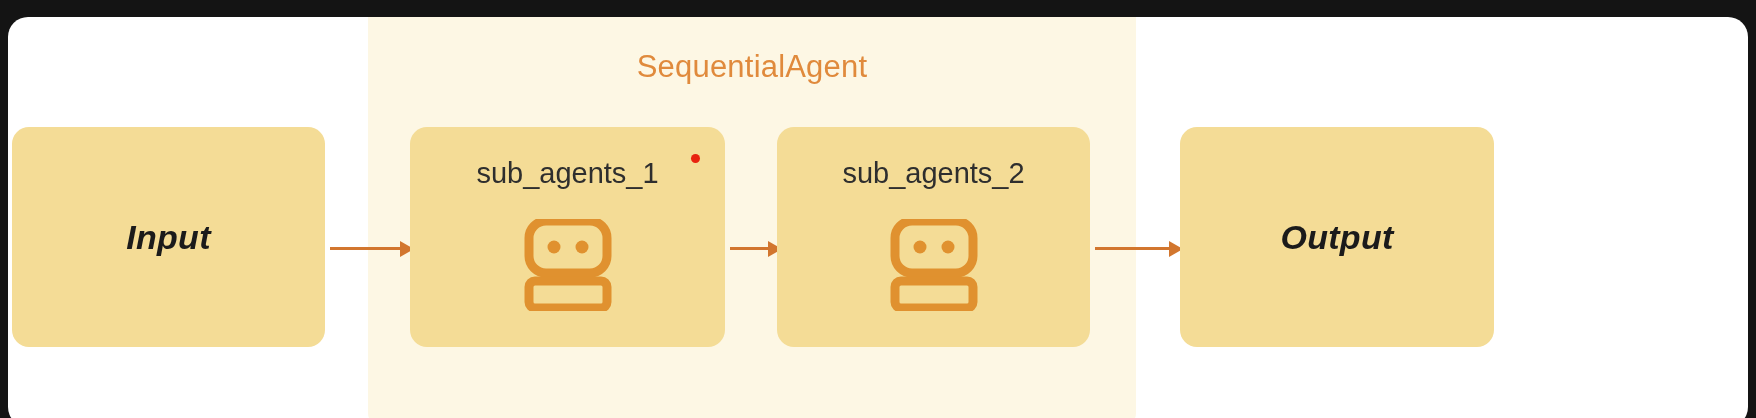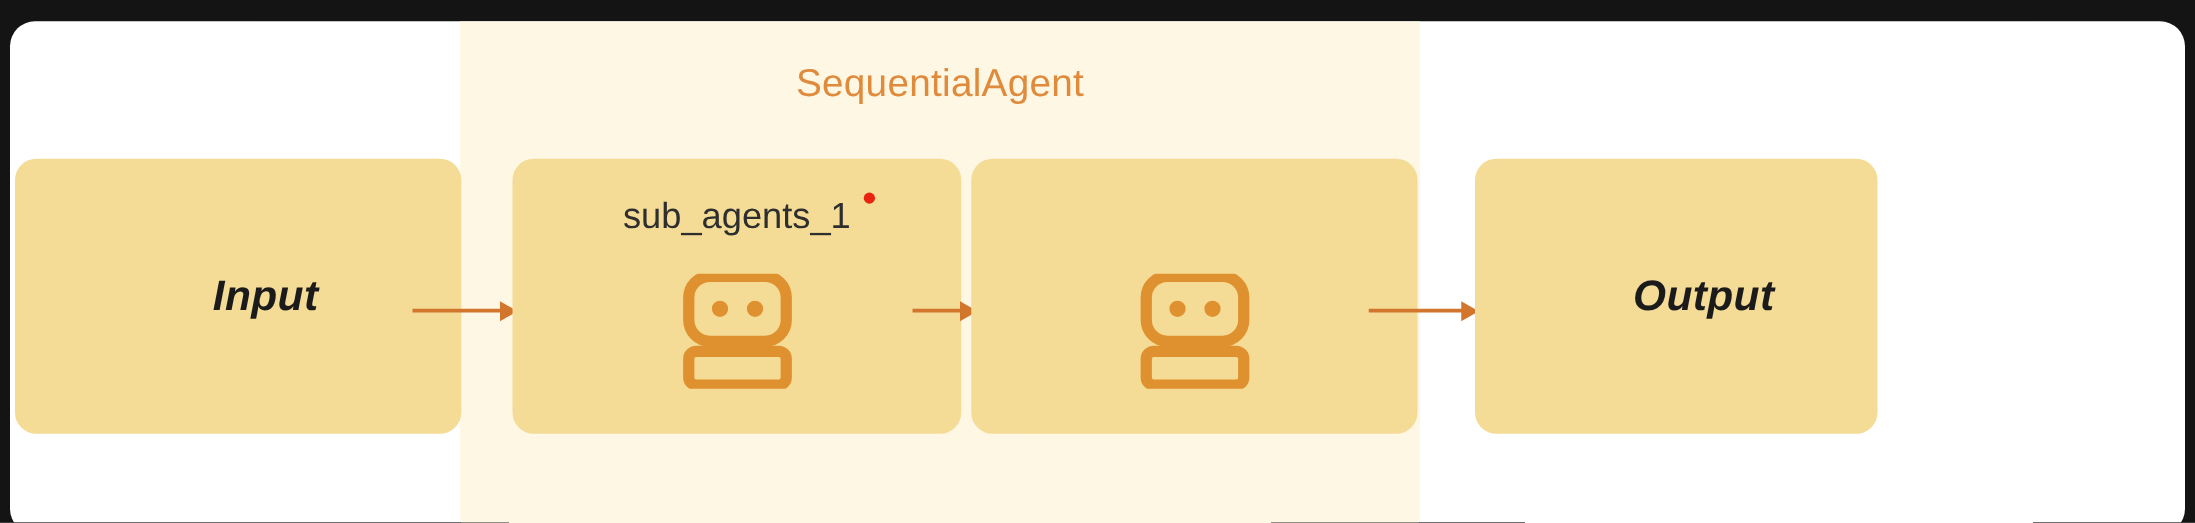--- a/index.html
+++ b/index.html
@@ -49,21 +49,20 @@
     color: #e08a3c;
     white-space: nowrap;
   }
   
   .node-box {
     position: absolute;
     top: 110px;
     height: 220px;
     background: #f4dc96;
     border-radius: 17px;
-    padding-left: 44px;
   }
   .node-box.io-box {
     display: flex;
     align-items: center;
     justify-content: center;
     font-style: italic;
   }
   .io-label {
     font-size: 34px;
     font-weight: 700;
@@ -86,21 +85,21 @@
     left: 50%;
     top: 92px;
     transform: translateX(-50%);
     width: 90px;
     height: 92px;
   }
   
   #box-input     { left: 4px;    width: 313px; }
   #box-agent1    { left: 402px;  width: 315px; }
   #box-agent2    { left: 769px;  width: 313px; }
-  #box-output    { left: 1172px; width: 278px; }
+  #box-output    { left: 1172px; width: 314px; }
   
   .arrow {
     position: absolute;
     top: 224px;
     height: 16px;
   }
   .arrow .shaft {
     position: absolute;
     left: 0;
     top: 6px;
@@ -161,20 +160,21 @@
         <rect x="6" y="62" width="78" height="27" rx="6" ry="6" fill="none" stroke="#e0912f" stroke-width="9"></rect>
       </svg>
     </div>
 
     <div class="arrow" id="arrow-2">
       <div class="shaft"></div>
       <div class="head"></div>
     </div>
 
     <div class="node-box" id="box-agent2">
+      <div class="agent-label">sub_agents_2</div>
       <svg class="agent-icon" viewBox="0 0 90 92">
         <rect x="6" y="2" width="78" height="52" rx="17" ry="17" fill="none" stroke="#e0912f" stroke-width="9"></rect>
         <circle cx="31" cy="28" r="6.5" fill="#e0912f"></circle>
         <circle cx="59" cy="28" r="6.5" fill="#e0912f"></circle>
         <rect x="6" y="62" width="78" height="27" rx="6" ry="6" fill="none" stroke="#e0912f" stroke-width="9"></rect>
       </svg>
     </div>
 
     <div class="arrow" id="arrow-3">
       <div class="shaft"></div>

